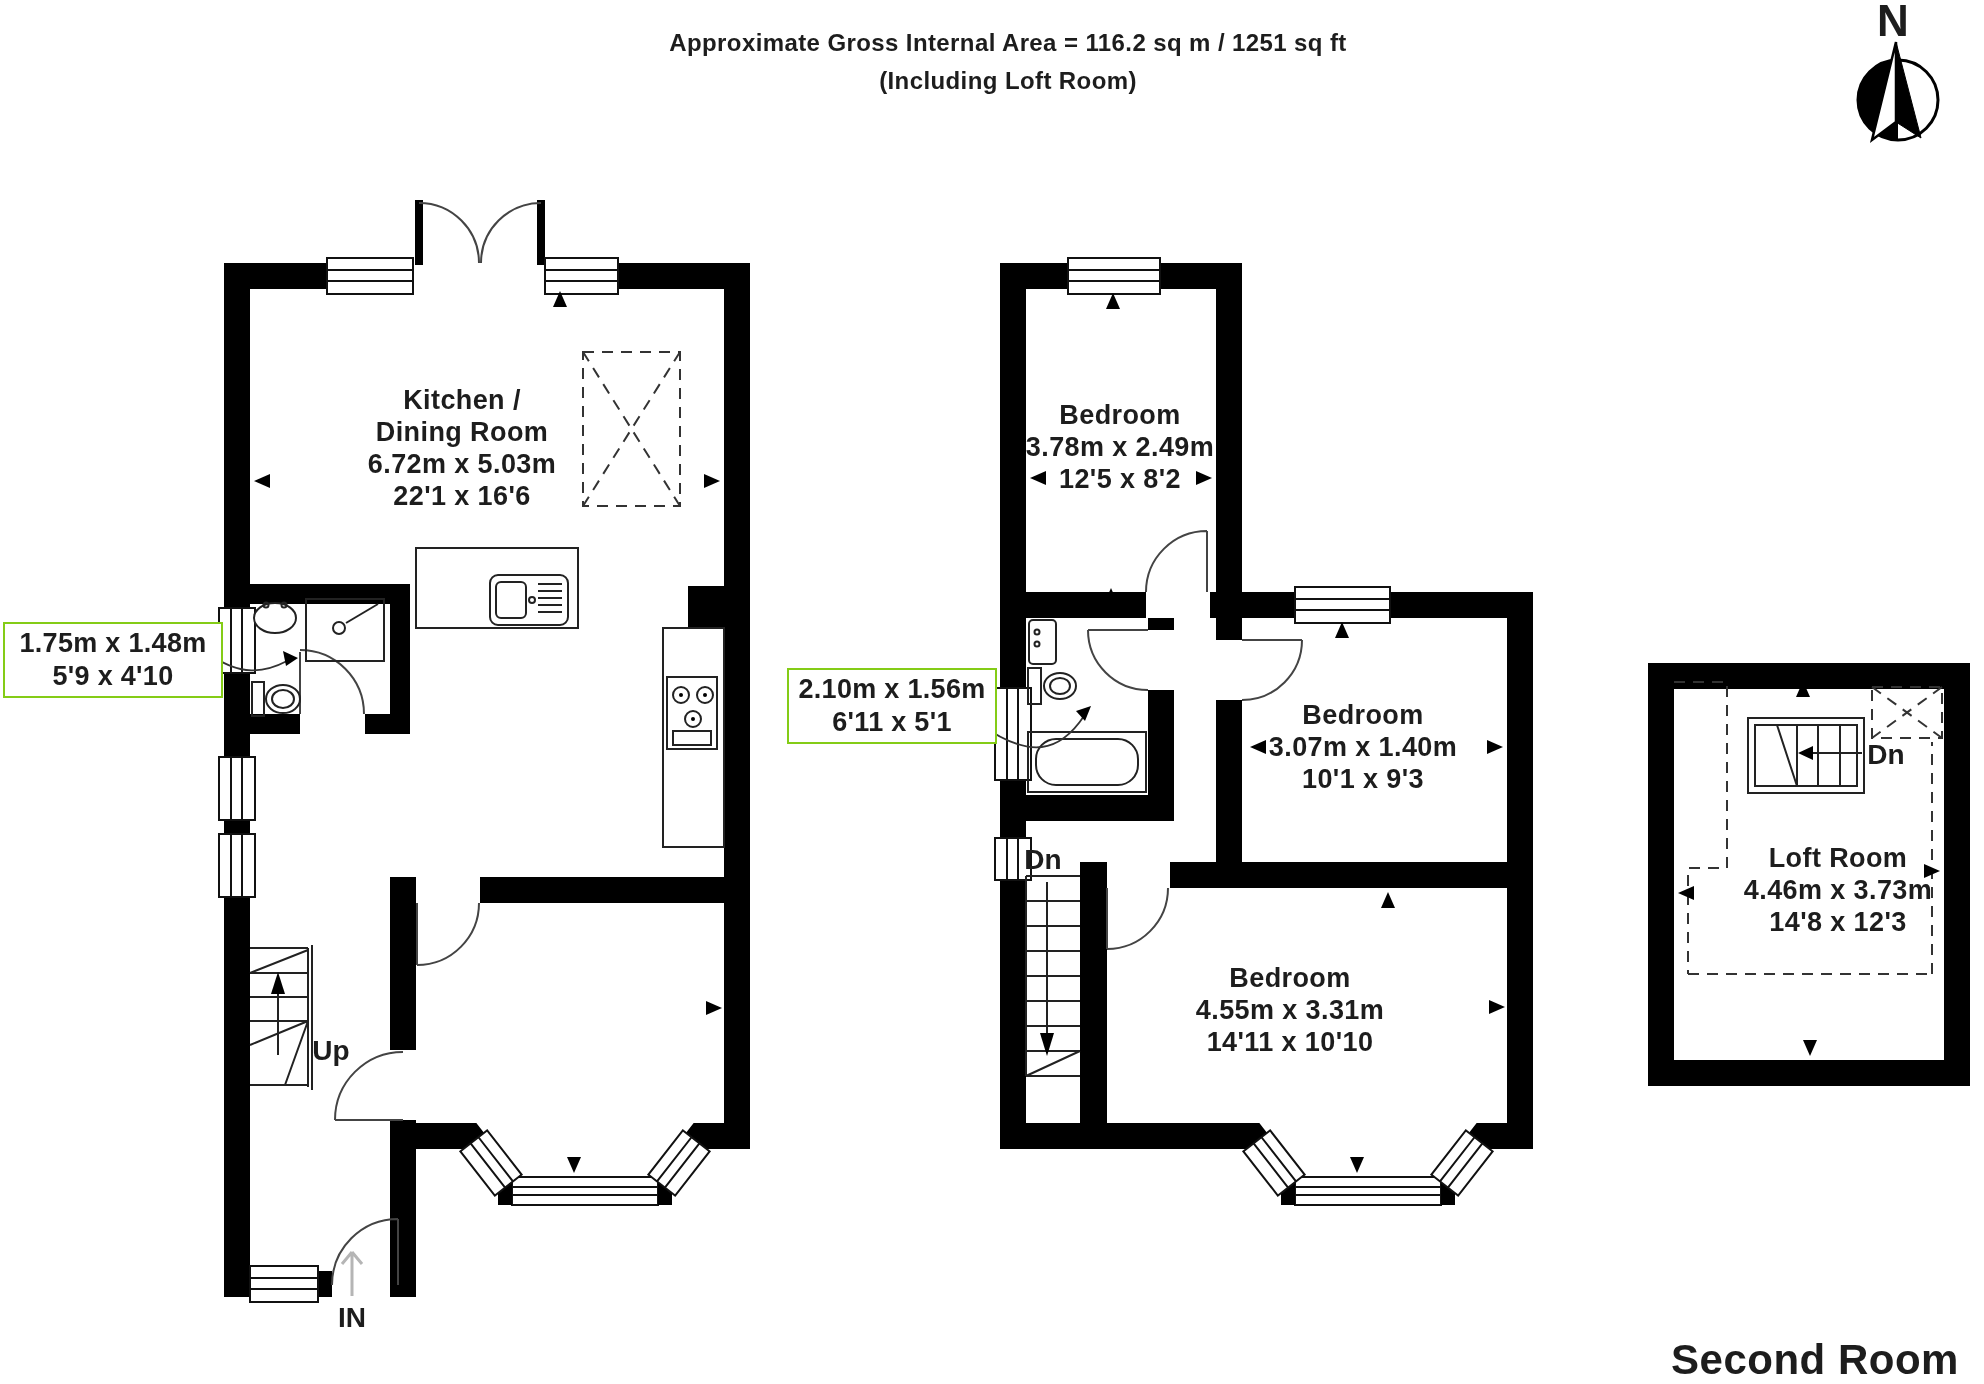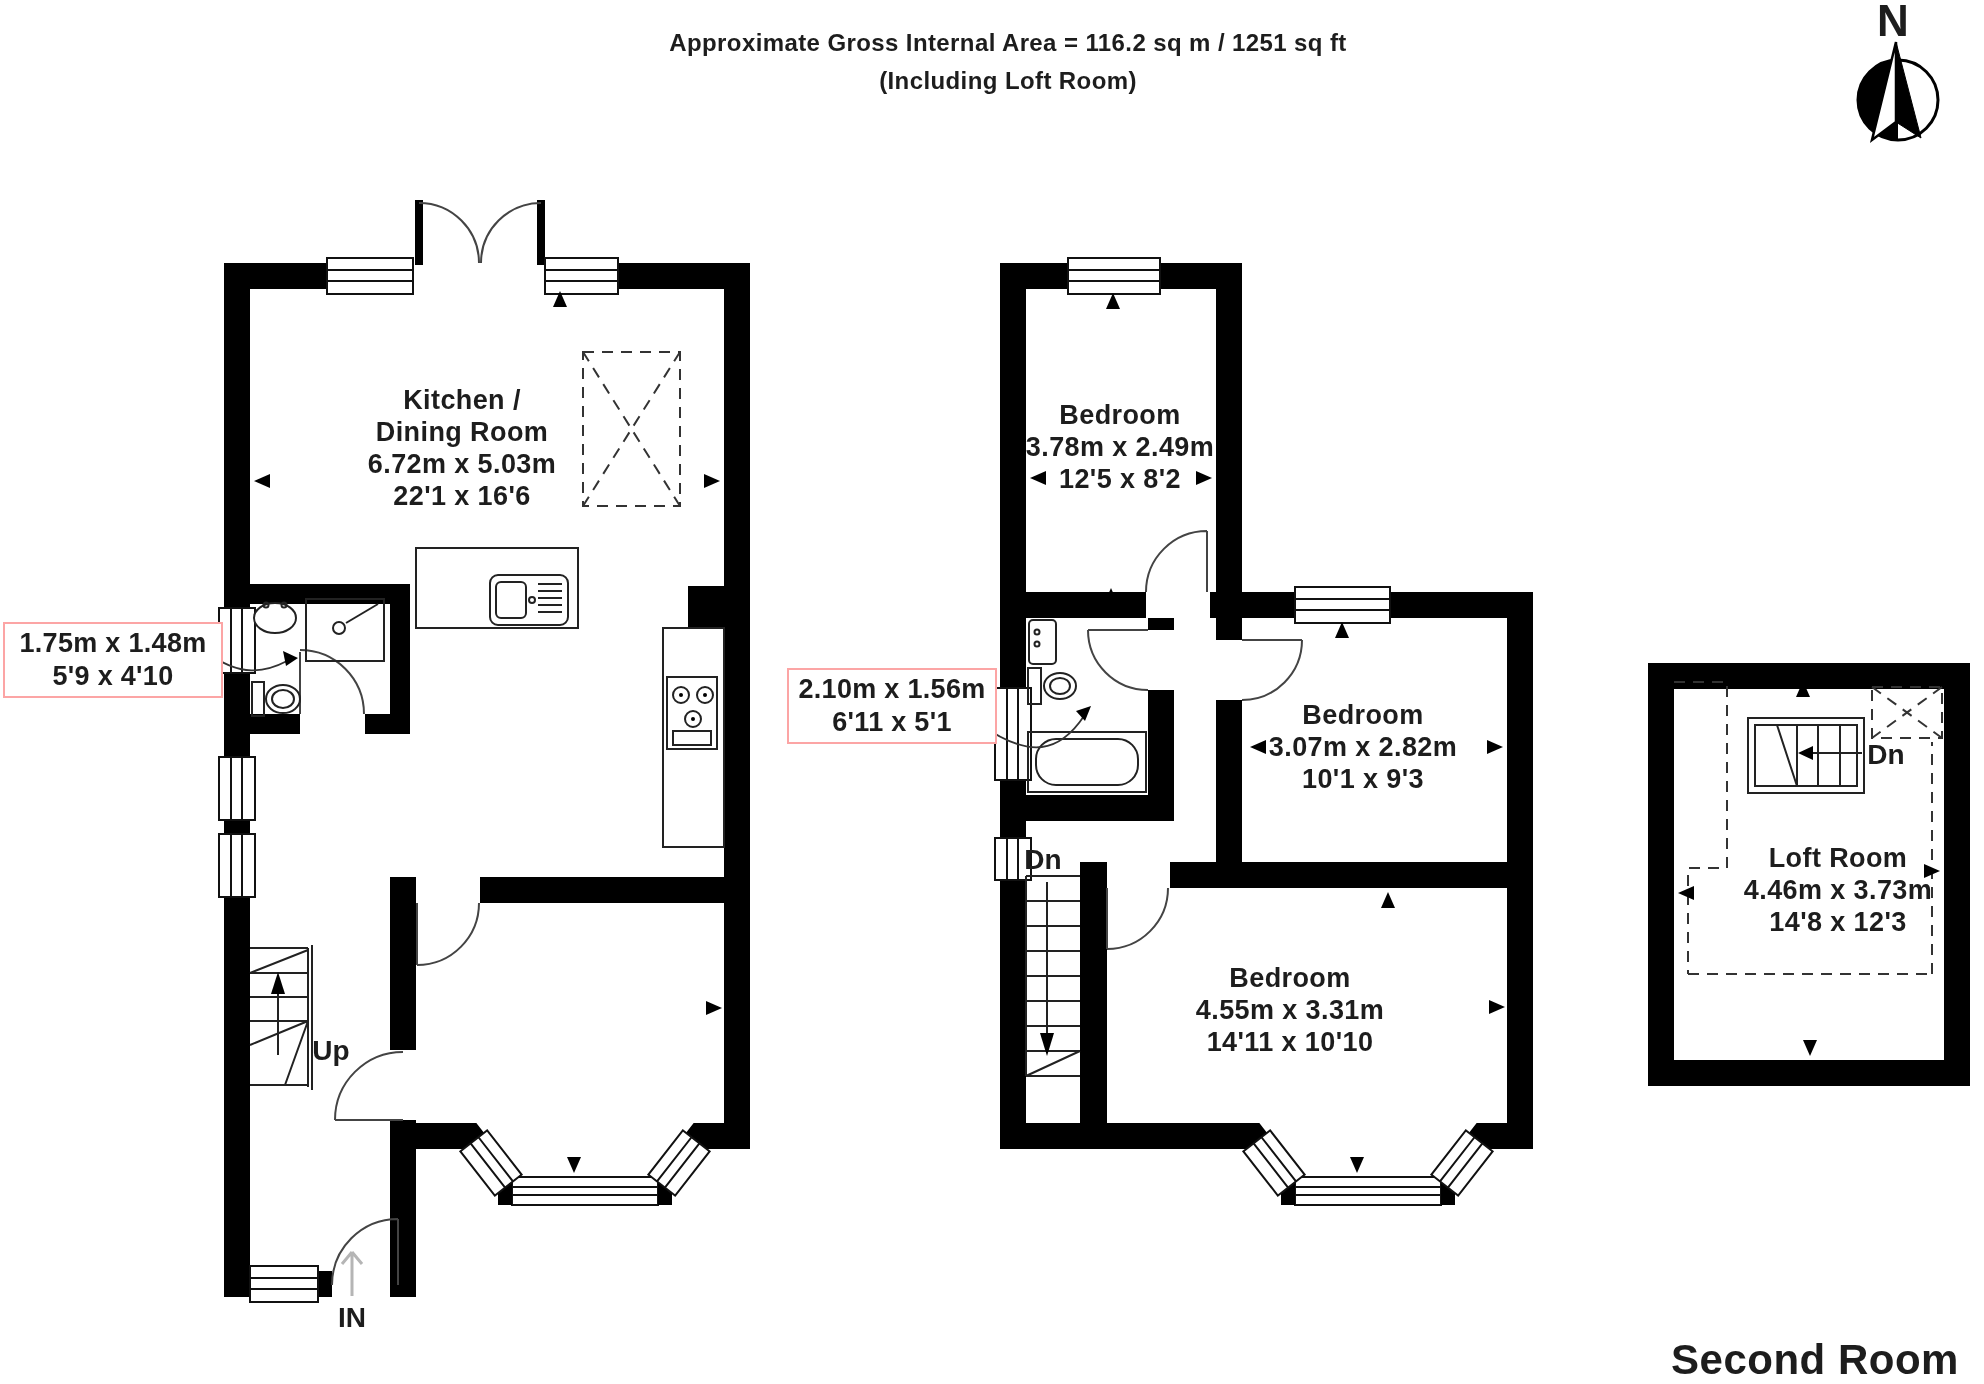--- a/index.html
+++ b/index.html
@@ -4,21 +4,21 @@
 <style>
   html,body{margin:0;padding:0;background:#fff;}
   #stage{position:relative;width:1984px;height:1384px;background:#fff;overflow:hidden;
          font-family:"Liberation Sans", sans-serif;color:#1d1d1d;}
   #plan-svg{position:absolute;left:0;top:0;}
   .lbl{position:absolute;transform:translate(-50%,-50%);text-align:center;
        font-size:27px;line-height:32px;font-weight:600;letter-spacing:.4px;white-space:nowrap;}
   .floor-name{position:absolute;transform:translate(-50%,-50%);font-size:42px;line-height:46px;
        font-weight:600;letter-spacing:.5px;white-space:nowrap;}
   .anno{position:absolute;transform:translate(-50%,-50%);font-size:28px;font-weight:600;white-space:nowrap;text-align:right;}
-  .callout{position:absolute;border:2px solid #fca5a5;background:#fff;text-align:center;
+  .callout{position:absolute;border:2px solid #84cc16;background:#fff;text-align:center;
        font-size:27px;line-height:33px;font-weight:600;letter-spacing:.3px;padding:3px 8px;z-index:3;white-space:nowrap;}
   .title{position:absolute;left:1008px;top:24px;transform:translateX(-50%);text-align:center;
        font-size:24px;line-height:38px;font-weight:600;letter-spacing:.4px;white-space:nowrap;}
   .north-n{position:absolute;transform:translate(-50%,-50%);font-size:44px;font-weight:700;}
   
   .wall{fill:#000;stroke:none;}
   .win{fill:#fff;stroke:#111;stroke-width:2;}
   .wl{stroke:#111;stroke-width:2;fill:none;}
   .door{stroke:#444;stroke-width:2;fill:none;}
   .fx{stroke:#222;stroke-width:2;fill:none;}
@@ -306,21 +306,21 @@
     <div>12'5 x 8'2</div>
   </div>
 
   <div class="callout" style="left:787px;top:668px;width:190px;">
     <div>2.10m x 1.56m</div>
     <div>6'11 x 5'1</div>
   </div>
 
   <div class="lbl" style="left:1363px;top:747px;">
     <div>Bedroom</div>
-    <div>3.07m x 2.82m</div>
+    <div>3.07m x 1.40m</div>
     <div>10'1 x 9'3</div>
   </div>
 
   <div class="lbl" style="left:1290px;top:1010px;">
     <div>Bedroom</div>
     <div>4.55m x 3.31m</div>
     <div>14'11 x 10'10</div>
   </div>
 
   <div class="anno" style="left:1043px;top:860px;">Dn</div>

